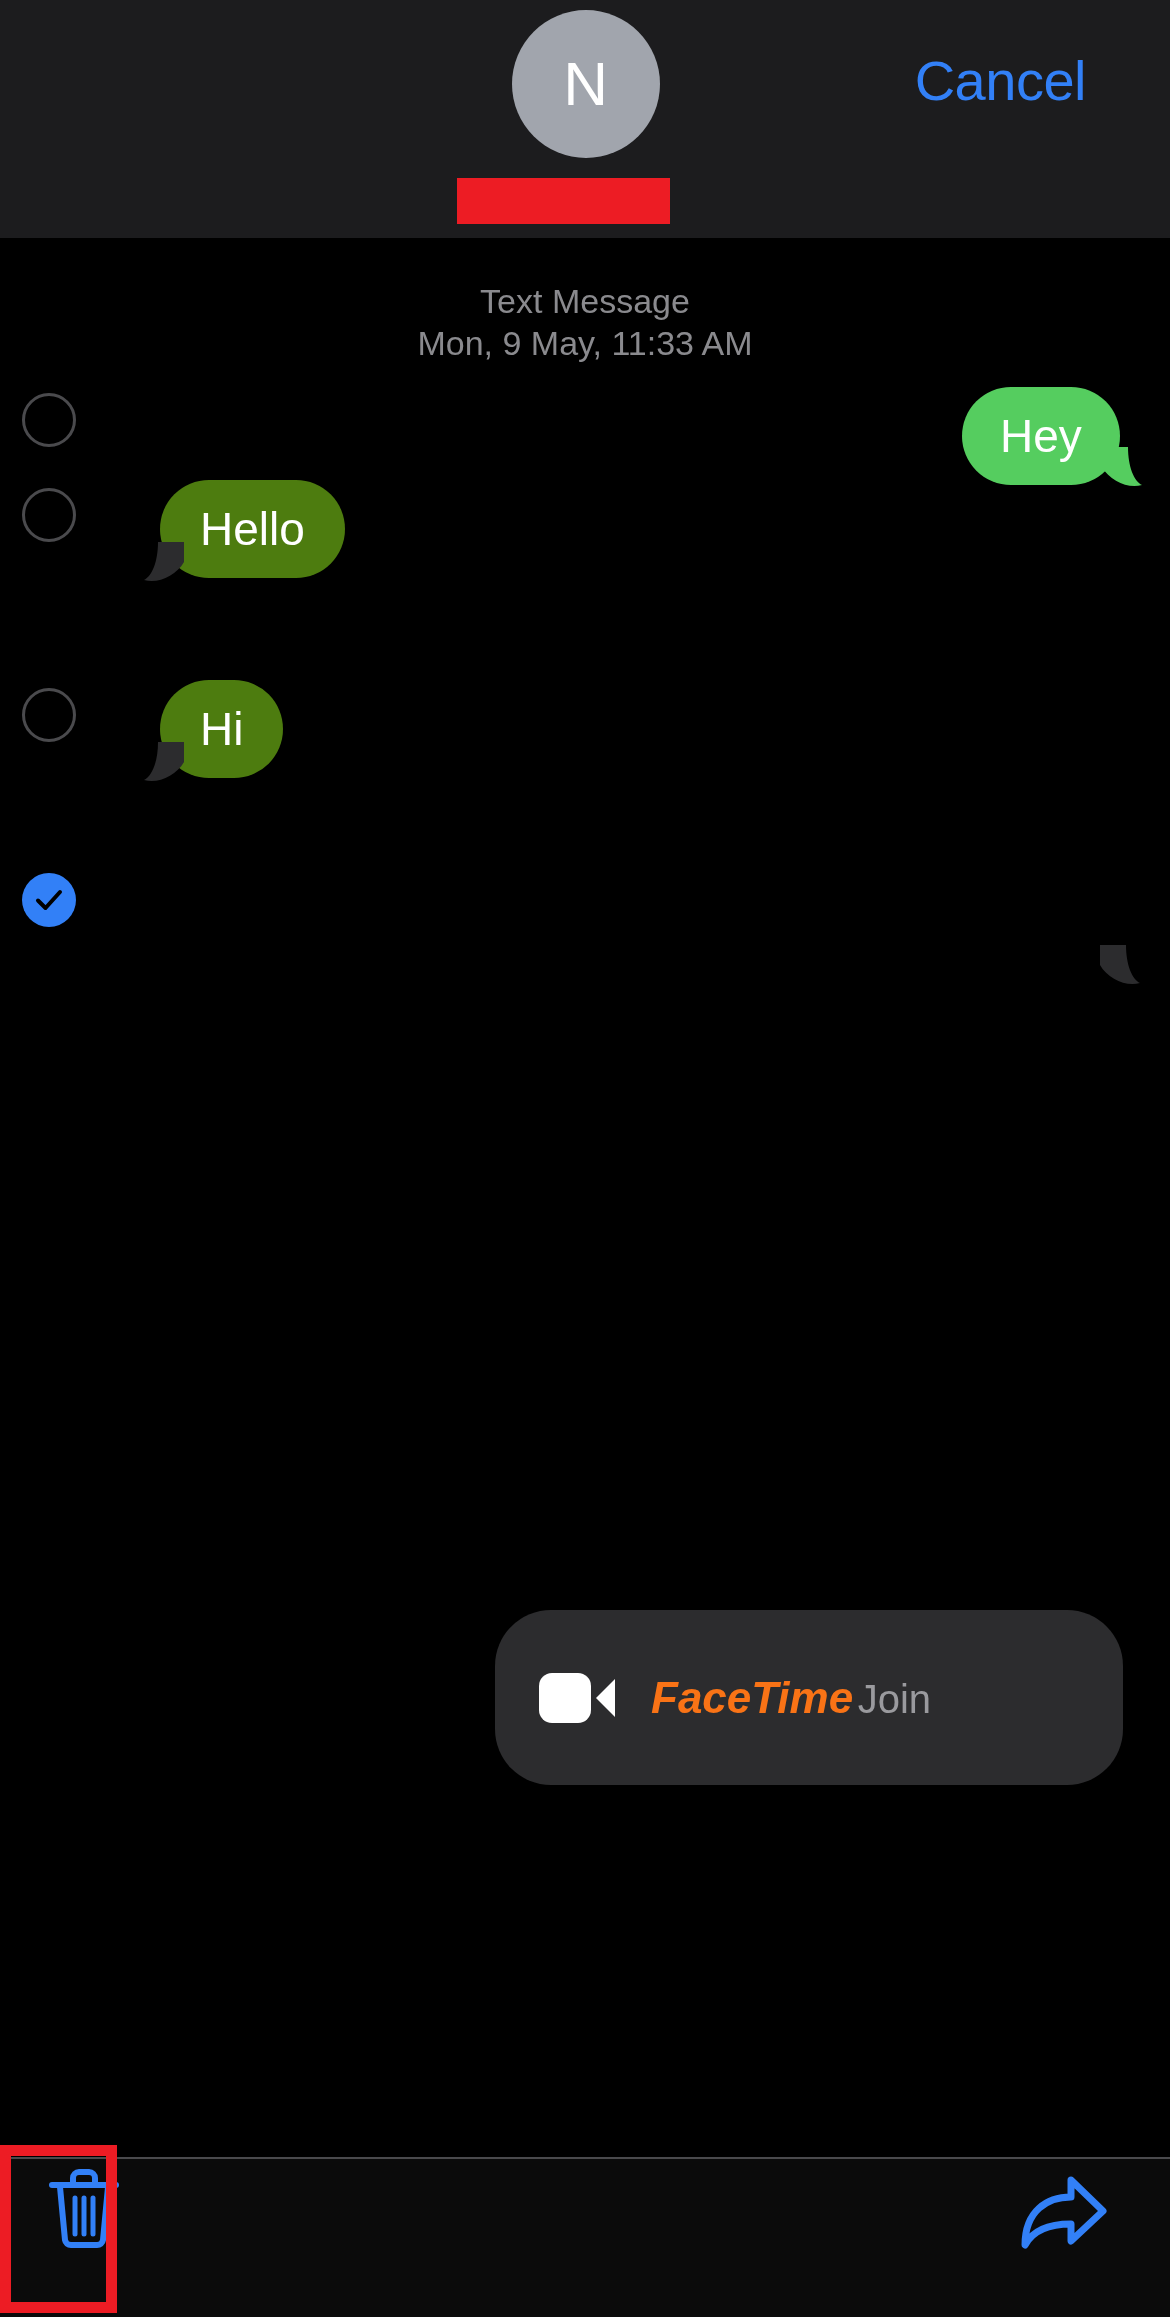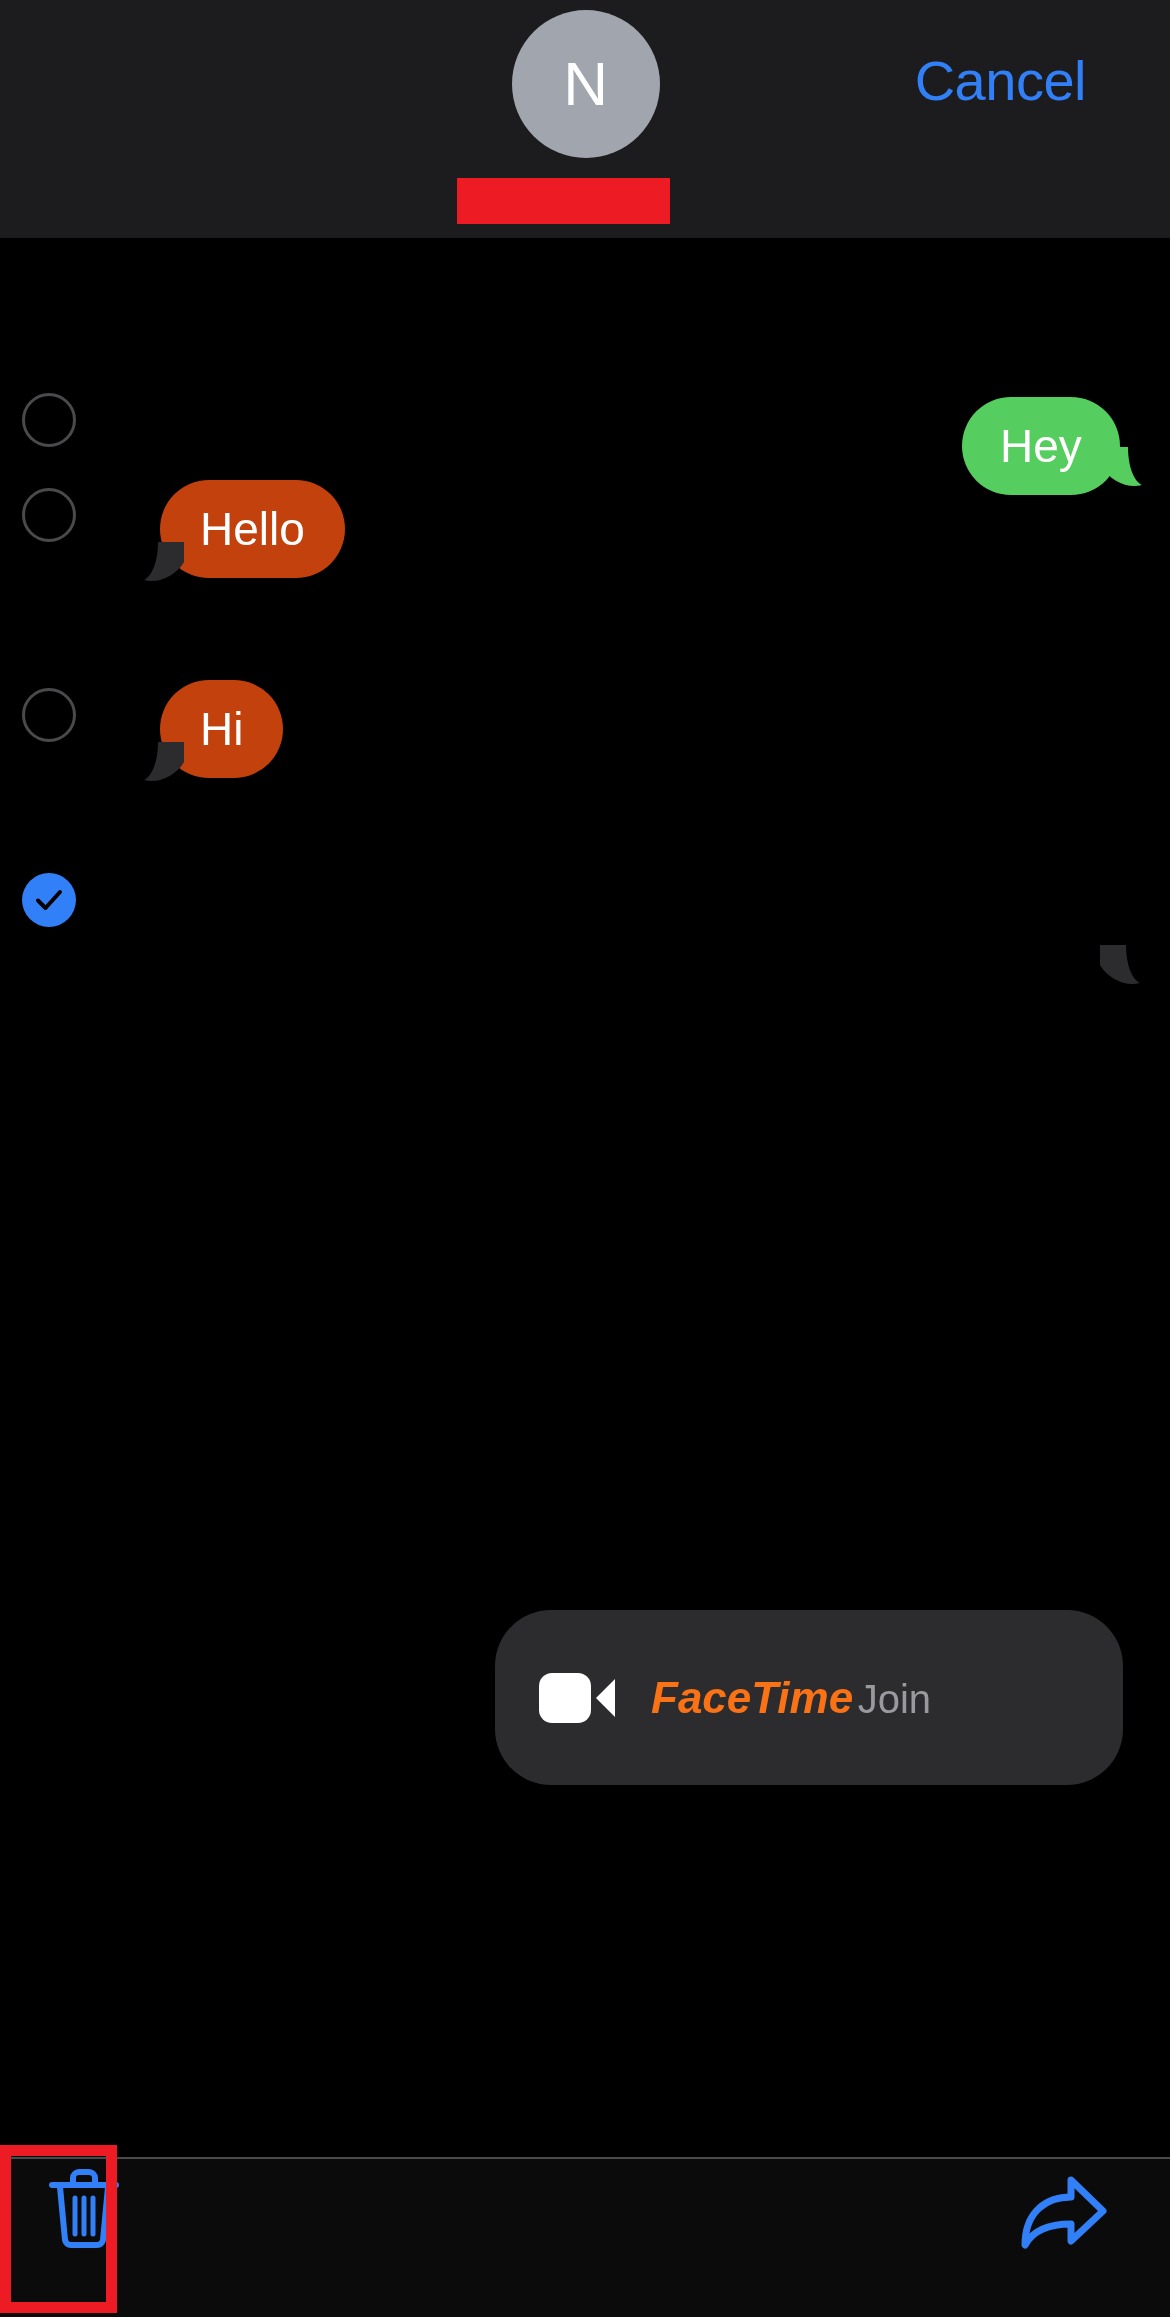--- a/index.html
+++ b/index.html
@@ -84,21 +84,21 @@
 
   
   .bubble {
     position:absolute;
     display:flex; align-items:center;
     color:#fff;
     font-size:46px;
     line-height:1;
   }
   .bubble-in {
-    background:#c2410c;
+    background:#4d7c0f;
     border-radius:50px;
     padding:4px 40px;
   }
   .bubble-out {
     background:#55cd5f;
     border-radius:50px;
     padding:0 38px;
   }
   .tail { position:absolute; width:44px; height:44px; }
   .tail svg { display:block; }
@@ -173,25 +173,29 @@
 
     <div id="avatar">
       <span id="avatar-initial">N</span>
     </div>
 
     <div id="redaction-bar"></div>
 
     <div id="cancel-button">Cancel</div>
   </div>
 
+  <div id="timestamp-block">
+    <span id="timestamp-label">Text Message</span>
+    <span id="timestamp-value">Mon, 9 May, 11:33 AM</span>
+  </div>
 
   <div class="msg-row" style="top:385px; height:110px;">
     <div class="select-circle unselected" style="left:22px; top:8px;"></div>
 
-    <div class="bubble bubble-out" style="left:962px; top:12px; height:98px;">
+    <div class="bubble bubble-out" style="left:962px; top:2px; height:98px;">
       <span>Hey</span>
     </div>
     <div class="tail" style="left:1100px; top:62px;">
       <svg width="44" height="44" viewBox="0 0 44 44">
         <path d="M2 0 H28 C28 20 34 34 42 38 C28 42 10 34 2 20 Z" fill="#55cd5f"></path>
       </svg>
     </div>
   </div>
 
   <div class="msg-row" style="top:480px; height:110px;">

